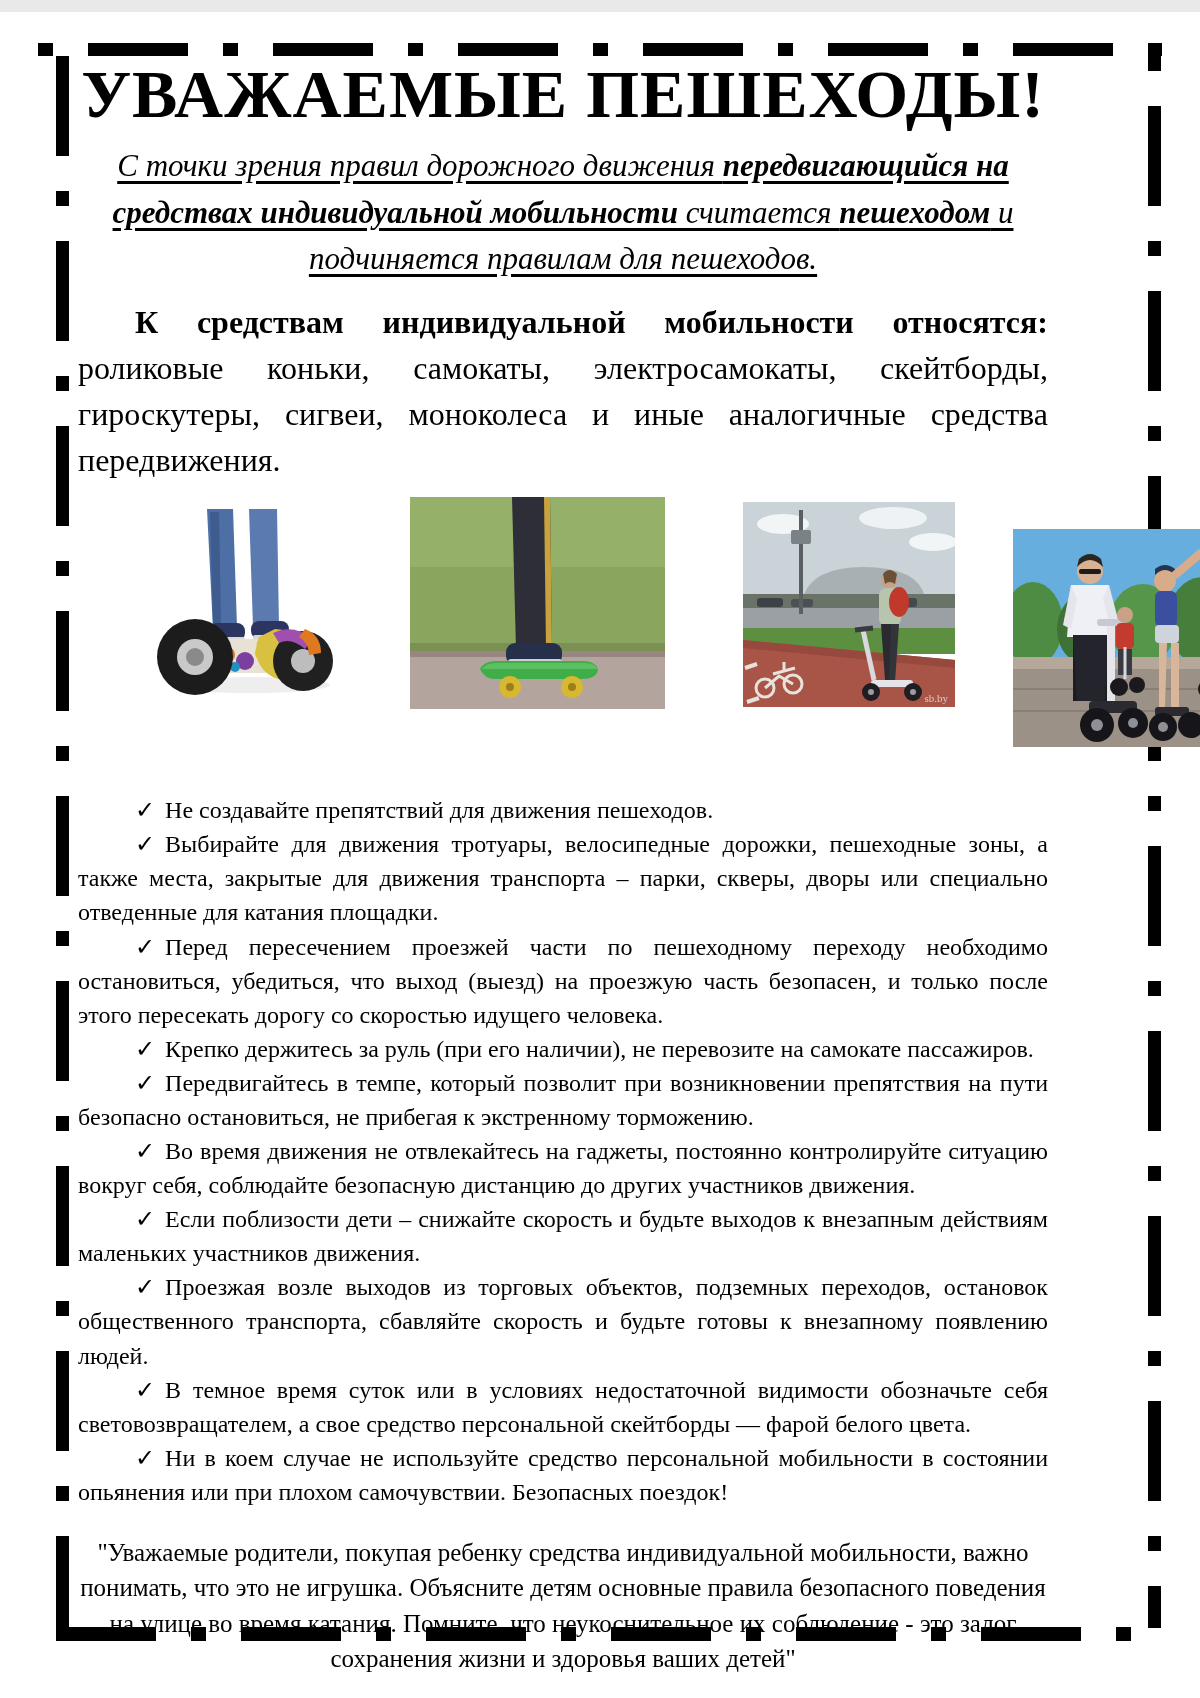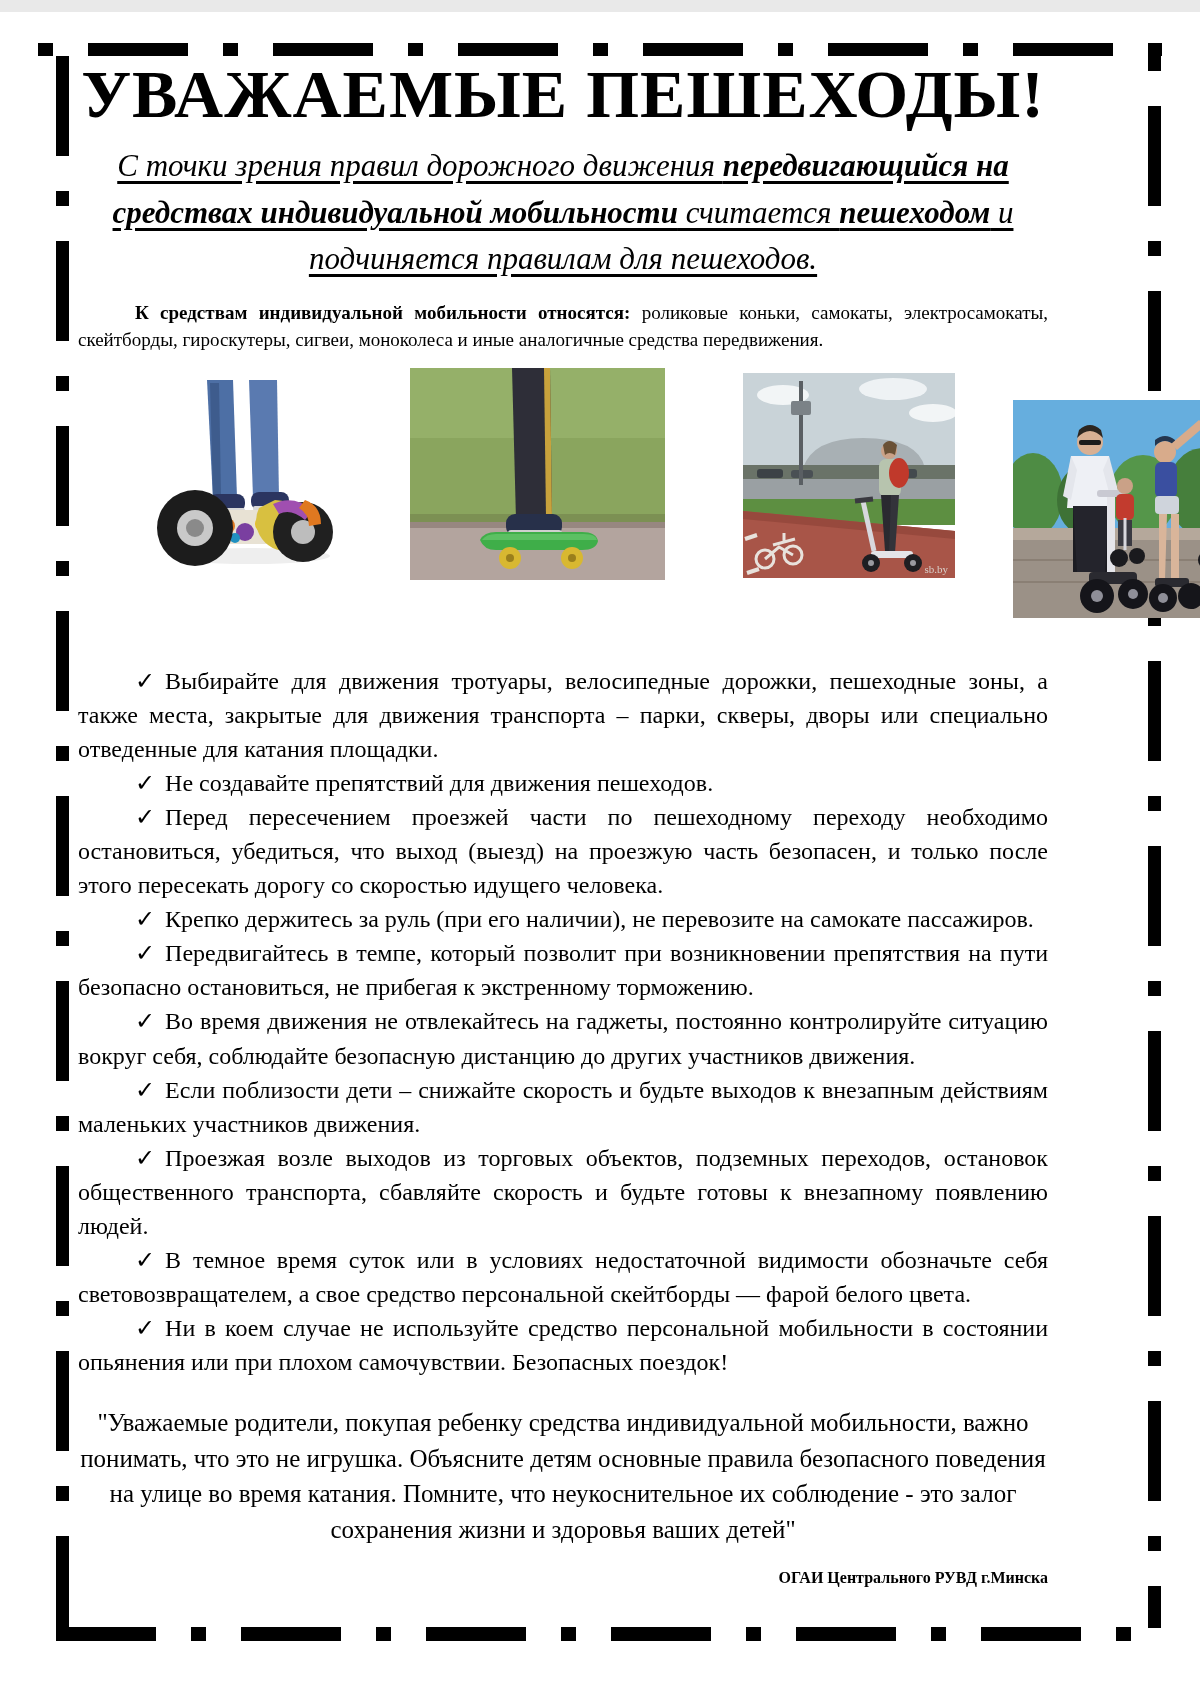--- a/index.html
+++ b/index.html
@@ -44,21 +44,21 @@
   }
   .intro {
     margin:12px 24px 0 24px;
     font-size:31px; line-height:1.5;
     font-style:italic; text-align:center;
     text-decoration:underline; text-underline-offset:5px;
   }
   .intro b { font-weight:bold; }
   .definition {
     margin:16px 0 0 0;
-    font-size:19px; line-height:1.44;
+    font-size:32px; line-height:1.44;
     text-align:justify; text-indent:57px;
   }
   .definition b { font-weight:bold; }
   .photos {
     margin:14px 0 0 37px;
     width:992px;
     display:flex; align-items:flex-start;
   }
   .photo { flex:0 0 auto; font-size:0; }
   .photo svg { display:block; }
@@ -244,22 +244,22 @@
           <rect x="193" y="124" width="14" height="22" fill="#cfd4dc"></rect>
           <line x1="200" y1="122" x2="200" y2="152" stroke="#d8d8de" stroke-width="3"></line>
           <circle cx="194" cy="160" r="9" fill="#1a1a1e"></circle>
           <circle cx="212" cy="158" r="8" fill="#1a1a1e"></circle>
         </svg>
       </figure>
 
     </div>
 
     <div class="rules">
+      <p class="rule"><span class="check">✓</span><span>Не создавайте препятствий для движения пешеходов.</span></p>
       <p class="rule"><span class="check">✓</span><span>Выбирайте для движения тротуары, велосипедные дорожки, пешеходные зоны, а также места, закрытые для движения транспорта – парки, скверы, дворы или специально отведенные для катания площадки.</span></p>
-      <p class="rule"><span class="check">✓</span><span>Не создавайте препятствий для движения пешеходов.</span></p>
       <p class="rule"><span class="check">✓</span><span>Перед пересечением проезжей части по пешеходному переходу необходимо остановиться, убедиться, что выход (выезд) на проезжую часть безопасен, и только после этого пересекать дорогу со скоростью идущего человека.</span></p>
       <p class="rule"><span class="check">✓</span><span>Крепко держитесь за руль (при его наличии), не перевозите на самокате пассажиров.</span></p>
       <p class="rule"><span class="check">✓</span><span>Передвигайтесь в темпе, который позволит при возникновении препятствия на пути безопасно остановиться, не прибегая к экстренному торможению.</span></p>
       <p class="rule"><span class="check">✓</span><span>Во время движения не отвлекайтесь на гаджеты, постоянно контролируйте ситуацию вокруг себя, соблюдайте безопасную дистанцию до других участников движения.</span></p>
       <p class="rule"><span class="check">✓</span><span>Если поблизости дети – снижайте скорость и будьте выходов к внезапным действиям маленьких участников движения.</span></p>
       <p class="rule"><span class="check">✓</span><span>Проезжая возле выходов из торговых объектов, подземных переходов, остановок общественного транспорта, сбавляйте скорость и будьте готовы к внезапному появлению людей.</span></p>
       <p class="rule"><span class="check">✓</span><span>В темное время суток или в условиях недостаточной видимости обозначьте себя световозвращателем, а свое средство персональной скейтборды — фарой белого цвета.</span></p>
       <p class="rule"><span class="check">✓</span><span>Ни в коем случае не используйте средство персональной мобильности в состоянии опьянения или при плохом самочувствии. Безопасных поездок!</span></p>
     </div>
 

